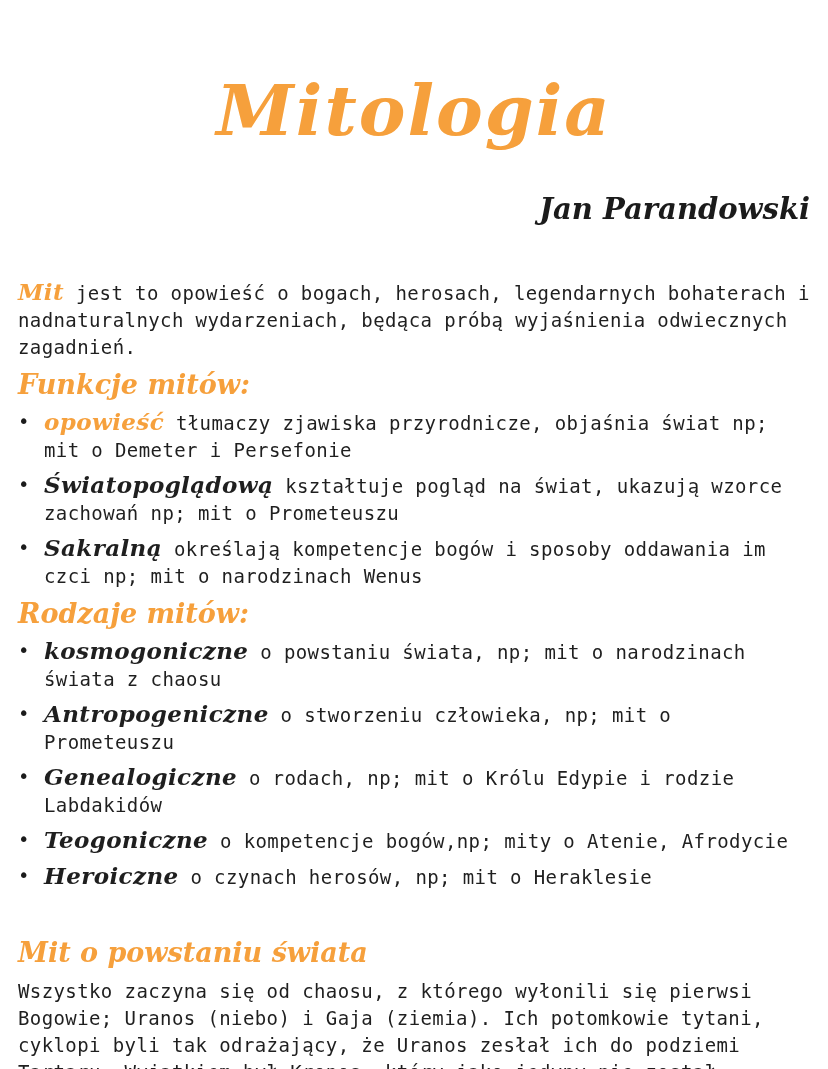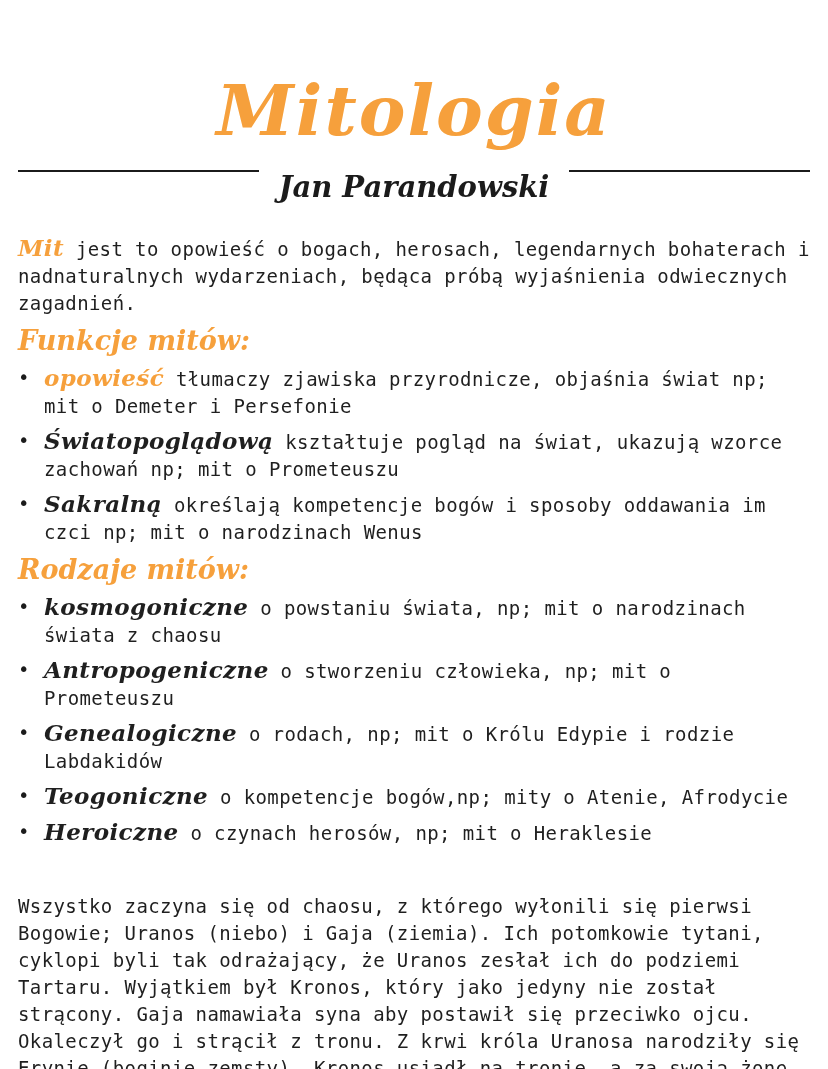--- a/index.html
+++ b/index.html
@@ -20,23 +20,24 @@
     font-size: 70px;
     line-height: 1.05;
     text-align: center;
     color: var(--accent, #f6a03c);
     letter-spacing: 2px;
     margin-top: 44px;
   }
 
   .author-row {
     display: flex;
-    align-items: flex-start;
+    align-items: flex-end;
     gap: 20px;
     margin-top: 22px;
+    flex-direction: column;
   }
   .rule { flex: 1; height: 0; border-top: 2px solid #1b1b1b; }
   .author {
     font-family: "DejaVu Serif", serif;
     font-style: italic;
     font-weight: bold;
     font-size: 29px;
     color: #1b1b1b;
     white-space: nowrap;
   }
@@ -163,16 +164,17 @@
     <li class="list-item body-text">
       <span class="bullet">•</span>
       <span class="item-body">
         <span class="lead">Heroiczne</span>
         <span>o czynach herosów, np; mit o Heraklesie</span>
       </span>
     </li>
   </ul>
 
   <div class="creation-section">
+    <h2 class="section-heading creation-heading">Mit o powstaniu świata</h2>
     <p class="body-text">Wszystko zaczyna się od chaosu, z którego wyłonili się pierwsi Bogowie; Uranos (niebo) i Gaja (ziemia). Ich potomkowie tytani, cyklopi byli tak odrażający, że Uranos zesłał ich do podziemi Tartaru. Wyjątkiem był Kronos, który jako jedyny nie został strącony. Gaja namawiała syna aby postawił się przeciwko ojcu. Okaleczył go i strącił z tronu. Z krwi króla Uranosa narodziły się Erynie (boginie zemsty). Kronos usiadł na tronie, a za swoją żonę pojął własną siostrę Reję. Dorobili się sześcioro dzieci; Demeter, Hestię, Herę, Hadesa, Posejdona i Dzeusa. Kronos obawiał się, że jego dzieci potraktują go tak jak on potraktował swojego ojca.</p>
   </div>
 
 </div>
 
 </body></html>

